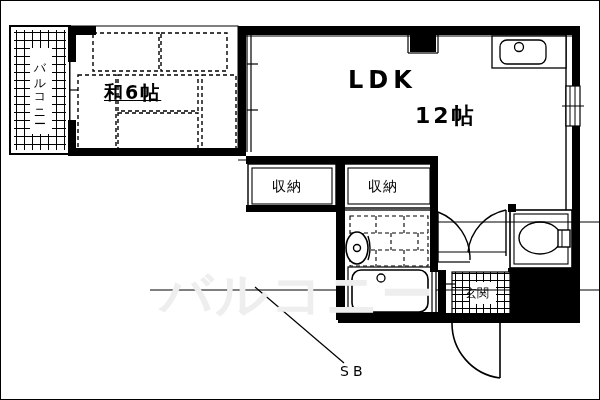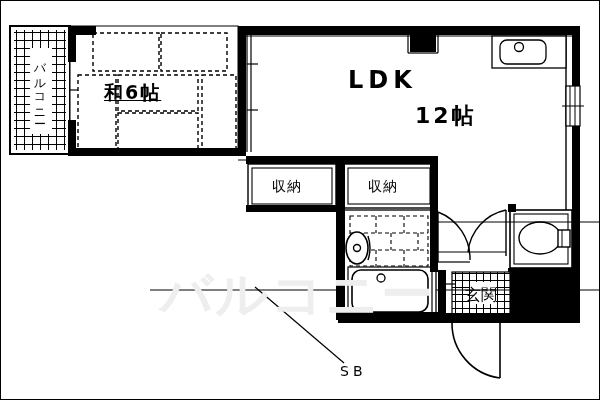--- a/index.html
+++ b/index.html
@@ -51,21 +51,21 @@
   .lbl-wa {
     font-size: 19px;
     letter-spacing: 2px;
     font-weight: bold;
   }
   .lbl-storage {
     font-size: 14px;
     letter-spacing: 1px;
   }
   .lbl-genkan {
-    font-size: 16px;
+    font-size: 12px;
     letter-spacing: 0px;
   }
   .lbl-sb {
     font-size: 14px;
     letter-spacing: 4px;
   }
   .lbl-balcony {
     font-size: 12px;
     letter-spacing: 2px;
     writing-mode: vertical-rl;

